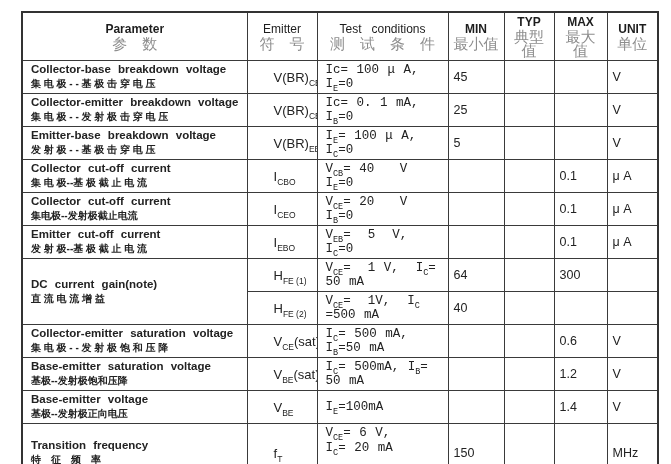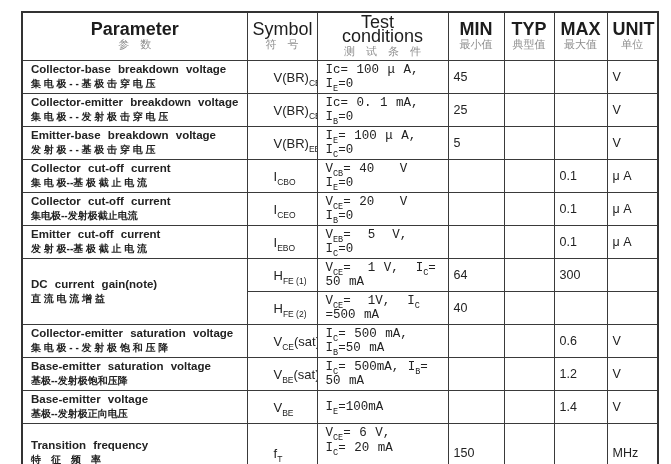--- a/index.html
+++ b/index.html
@@ -13,23 +13,23 @@
     border:2px solid #333;
   }
   .sheet td,.sheet th{
     border:1px solid #3a3a3a;
     padding:2px 5px;
     vertical-align:middle;
     overflow:hidden;
   }
   
   thead th{text-align:center;font-weight:normal;}
-  thead .en{font-size:18px;color:#1d1d1d;line-height:14px;}
+  thead .en{font-size:12px;color:#1d1d1d;line-height:14px;}
   thead .en.bold{font-weight:bold;}
-  thead .zh{font-size:11px;color:#8d8d8d;line-height:14px;margin-top:1px;font-weight:normal;}
+  thead .zh{font-size:15px;color:#8d8d8d;line-height:14px;margin-top:1px;font-weight:normal;}
   
   td.param{padding-left:8px;}
   td.param .en{font-weight:bold;font-size:11.5px;line-height:13px;word-spacing:4px;}
   td.param .zh{font-weight:bold;font-size:10px;line-height:14px;margin-top:1px;}
   
   td.sym{font-size:13px;padding-left:26px;}
   
   td.test{font-size:12.5px;padding-left:8px;word-spacing:1px;font-family:Liberation Mono, monospace;}
   td.test .line{line-height:15px;}
   td.test .line + .line{margin-top:9px;}
@@ -63,21 +63,21 @@
         <col style="width:53px">
         <col style="width:51px">
     </colgroup>
     <thead>
       <tr class="h-head">
         <th>
           <div class="en bold">Parameter</div>
           <div class="zh">参　数</div>
         </th>
         <th>
-          <div class="en">Symbol</div>
+          <div class="en">Emitter</div>
           <div class="zh">符　号</div>
         </th>
         <th>
           <div class="en">Test&nbsp;&nbsp; conditions</div>
           <div class="zh">测　试　条　件</div>
         </th>
         <th>
           <div class="en bold">MIN</div>
           <div class="zh">最小值</div>
         </th>

